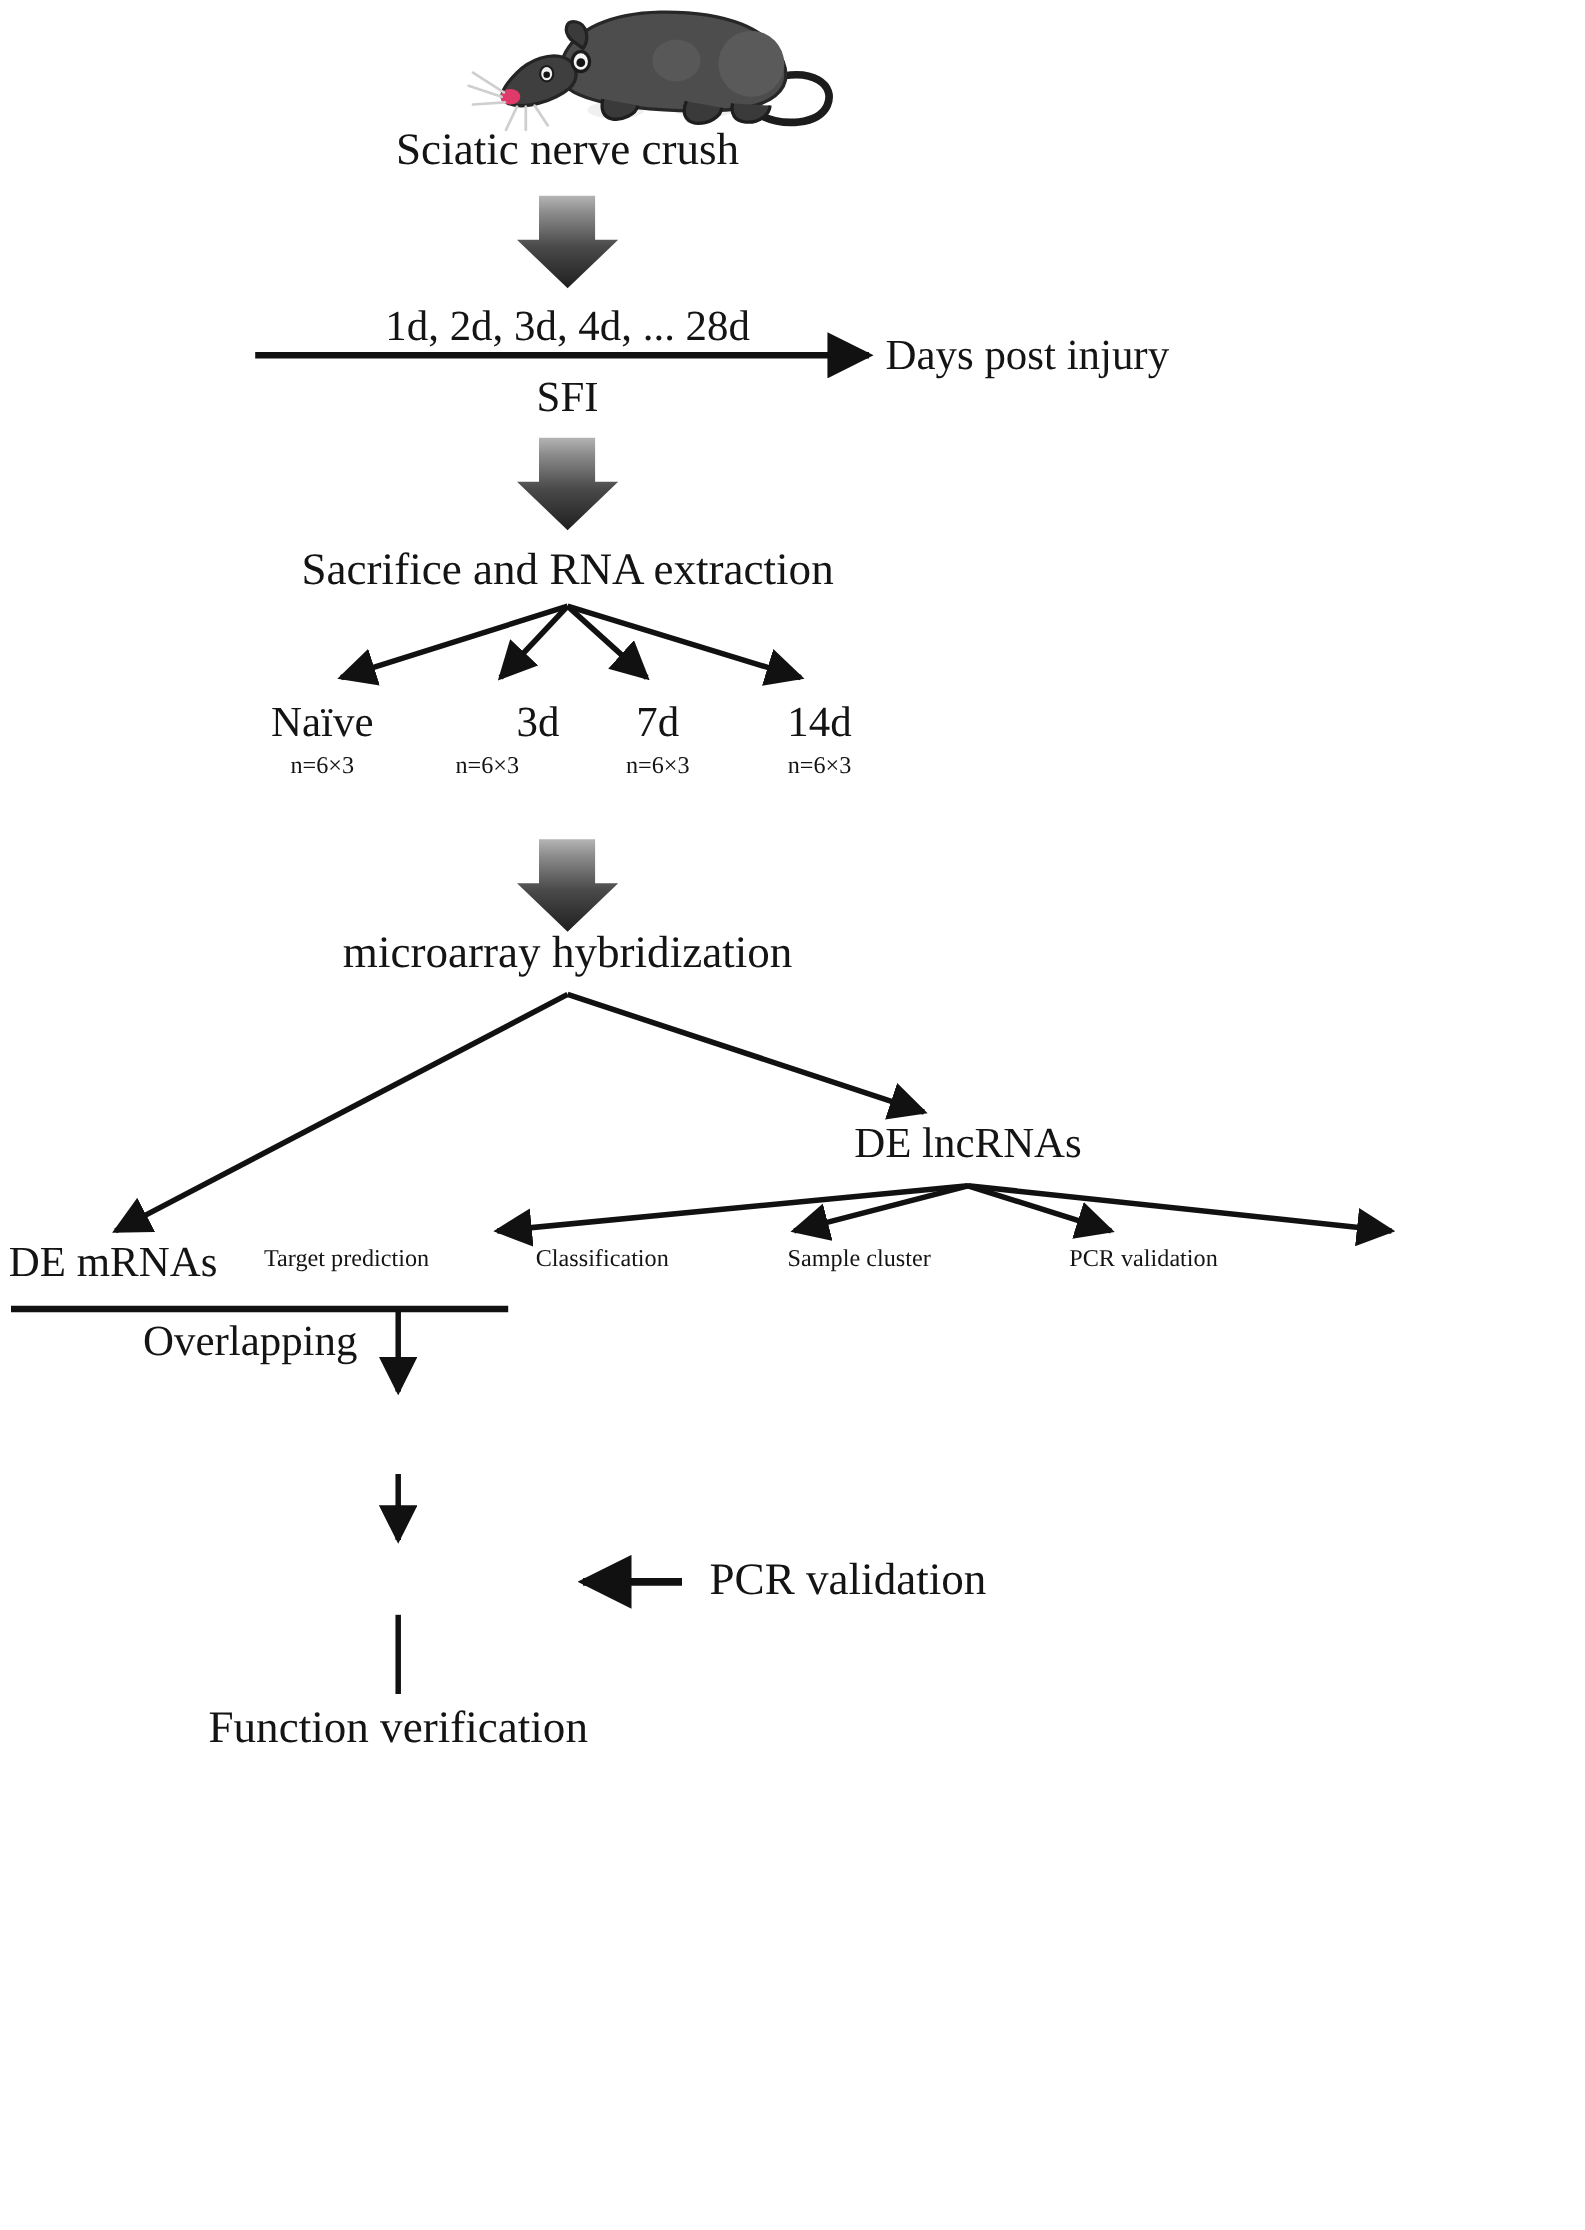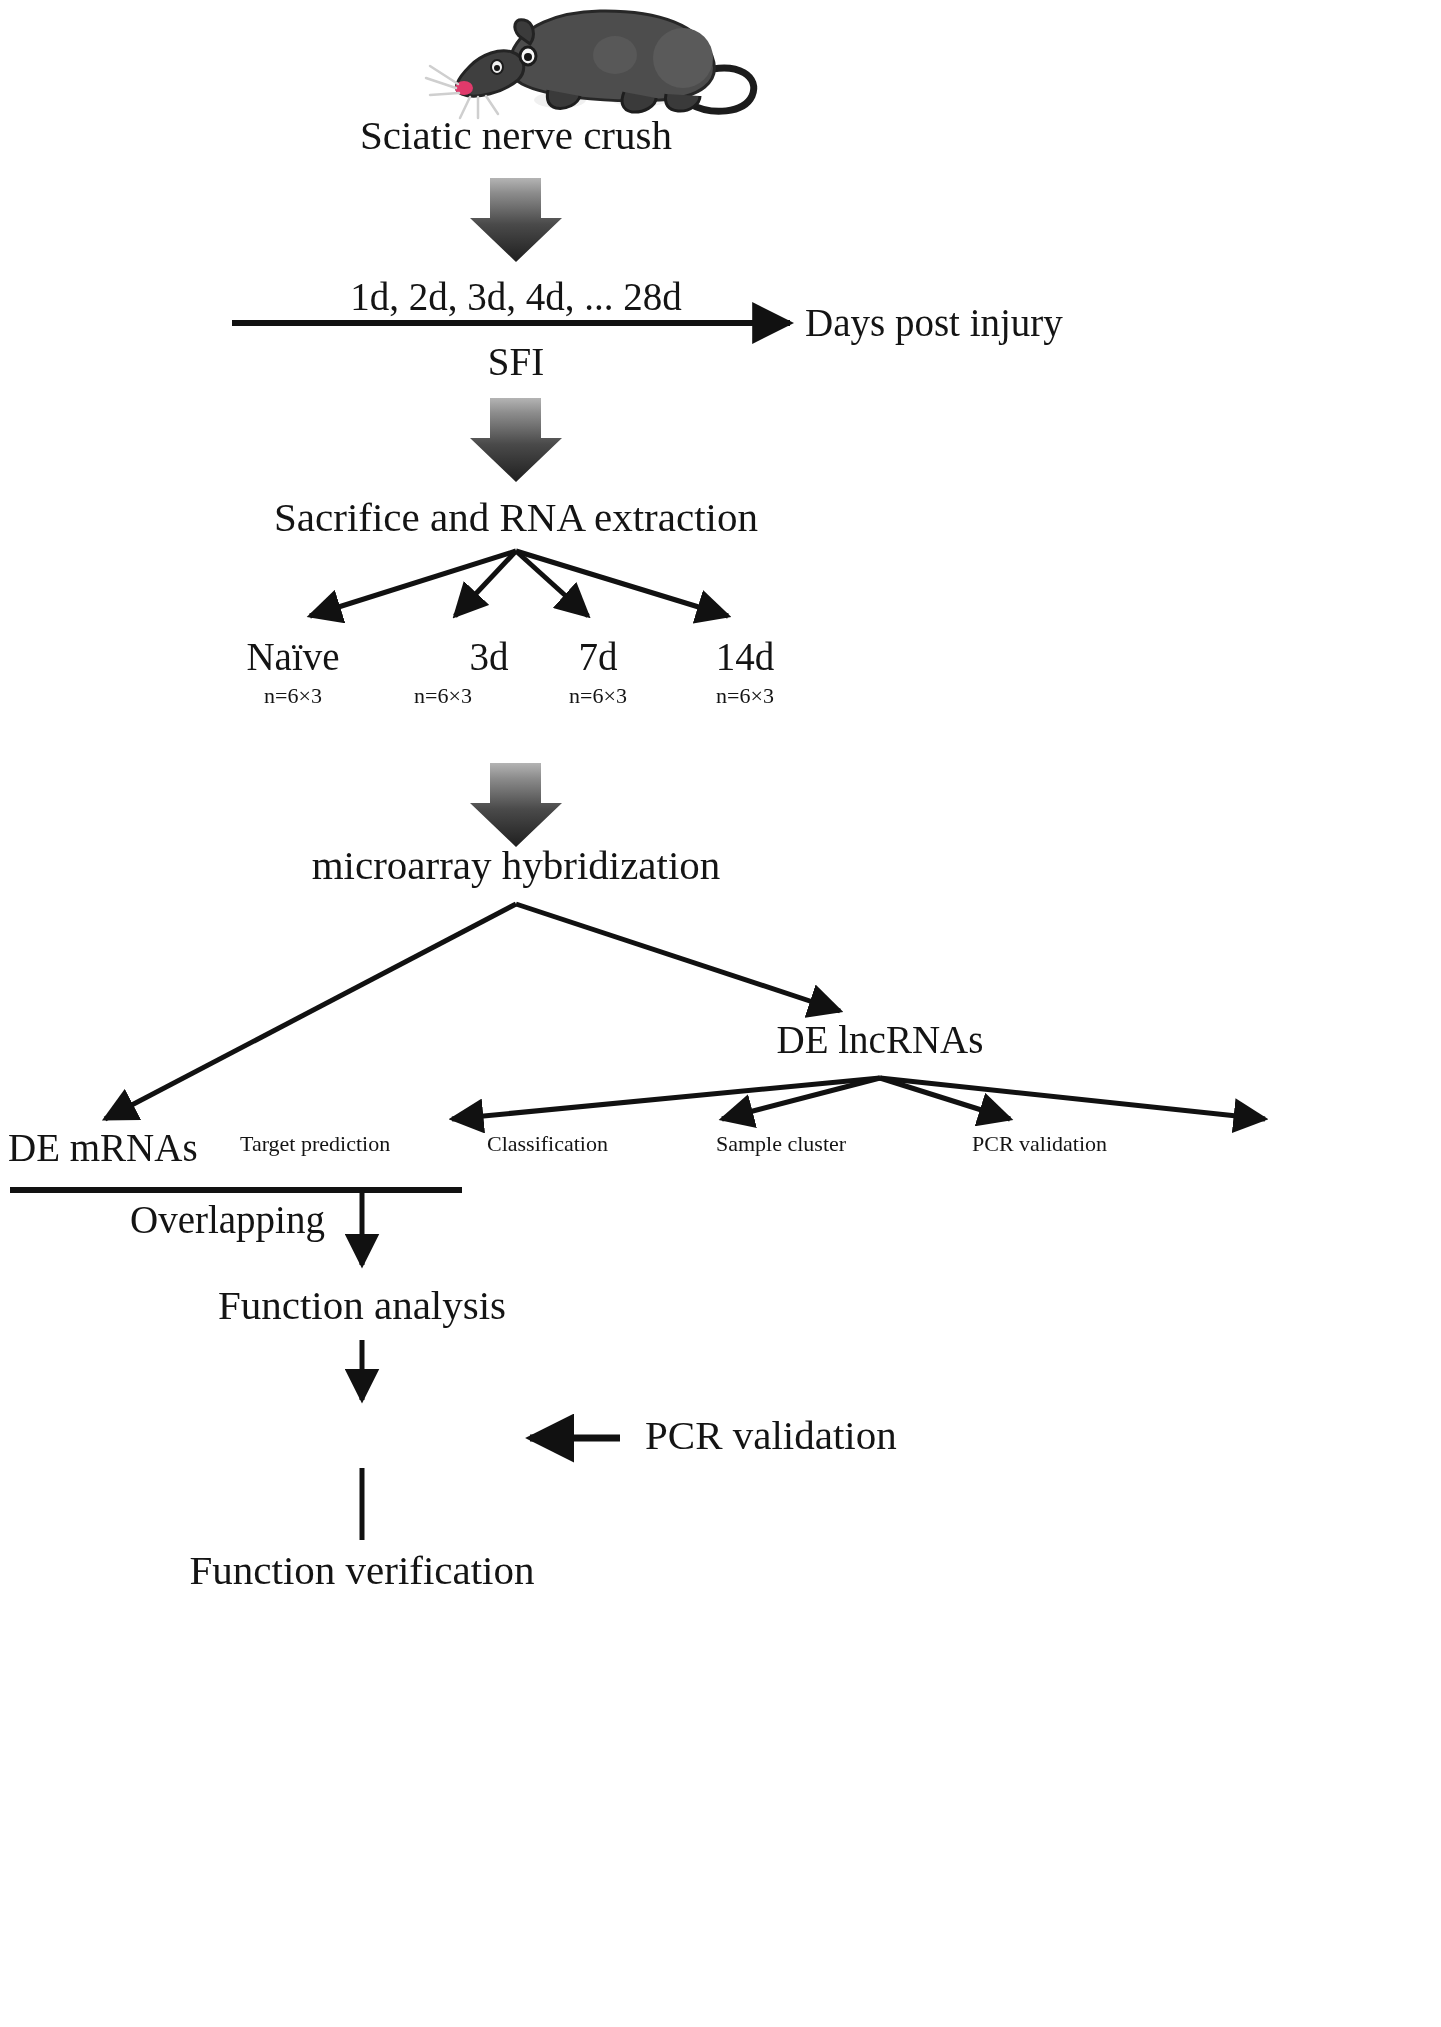--- a/index.html
+++ b/index.html
@@ -191,20 +191,19 @@
   <div class="lbl t-sm" style="left:240px; top:1133px;">Target prediction</div>
 
   <div class="lbl t-sm" style="left:487px; top:1133px;">Classification</div>
 
   <div class="lbl t-sm" style="left:716px; top:1133px;">Sample cluster</div>
 
   <div class="lbl t-sm" style="left:972px; top:1133px;">PCR validation</div>
 
   <div class="lbl t-lg" style="left:130px; top:1200px;">Overlapping</div>
 
-  <div class="lbl t-xl ctr" style="left:362px; top:1285px;">Function analysis</div>
 
 
   <div class="lbl t-xl" style="left:645px; top:1415px;">PCR validation</div>
 
   <div class="lbl t-xl ctr" style="left:362px; top:1550px;">Function verification</div>
 
 </div>
 
 </body></html>

